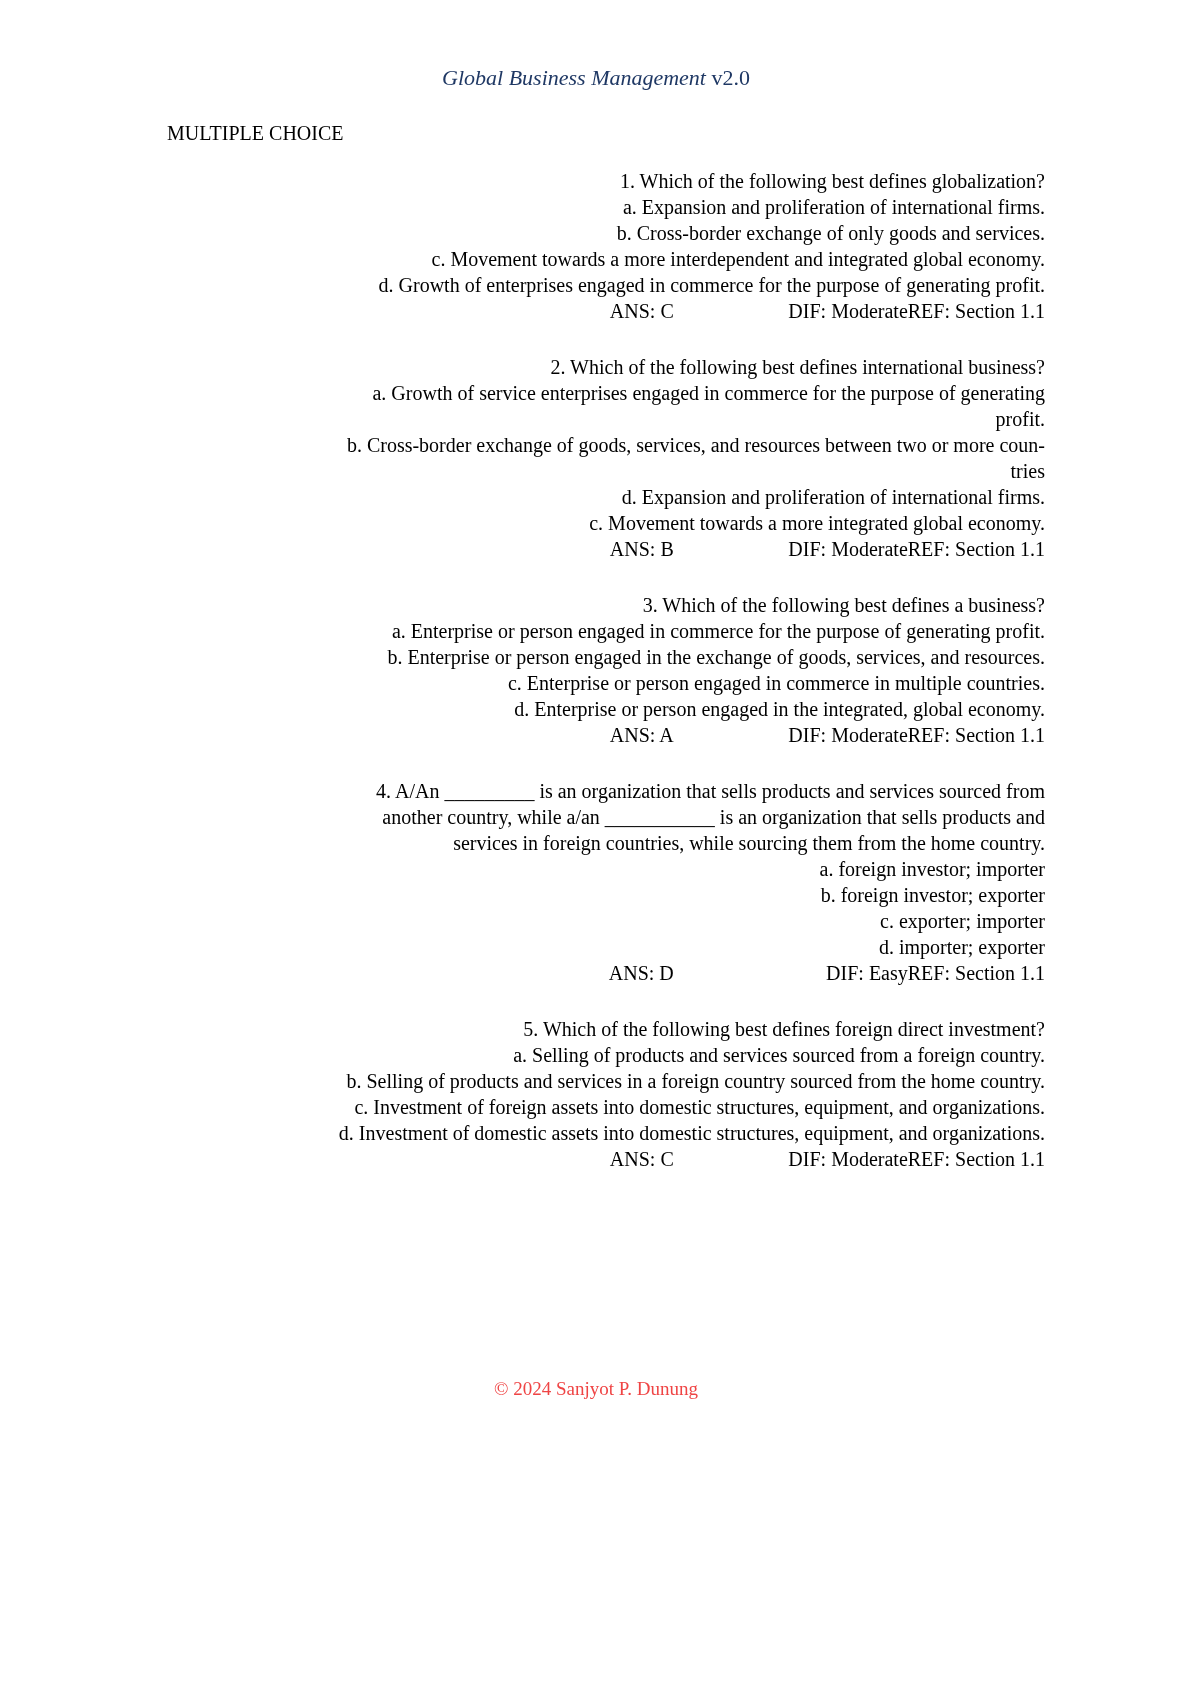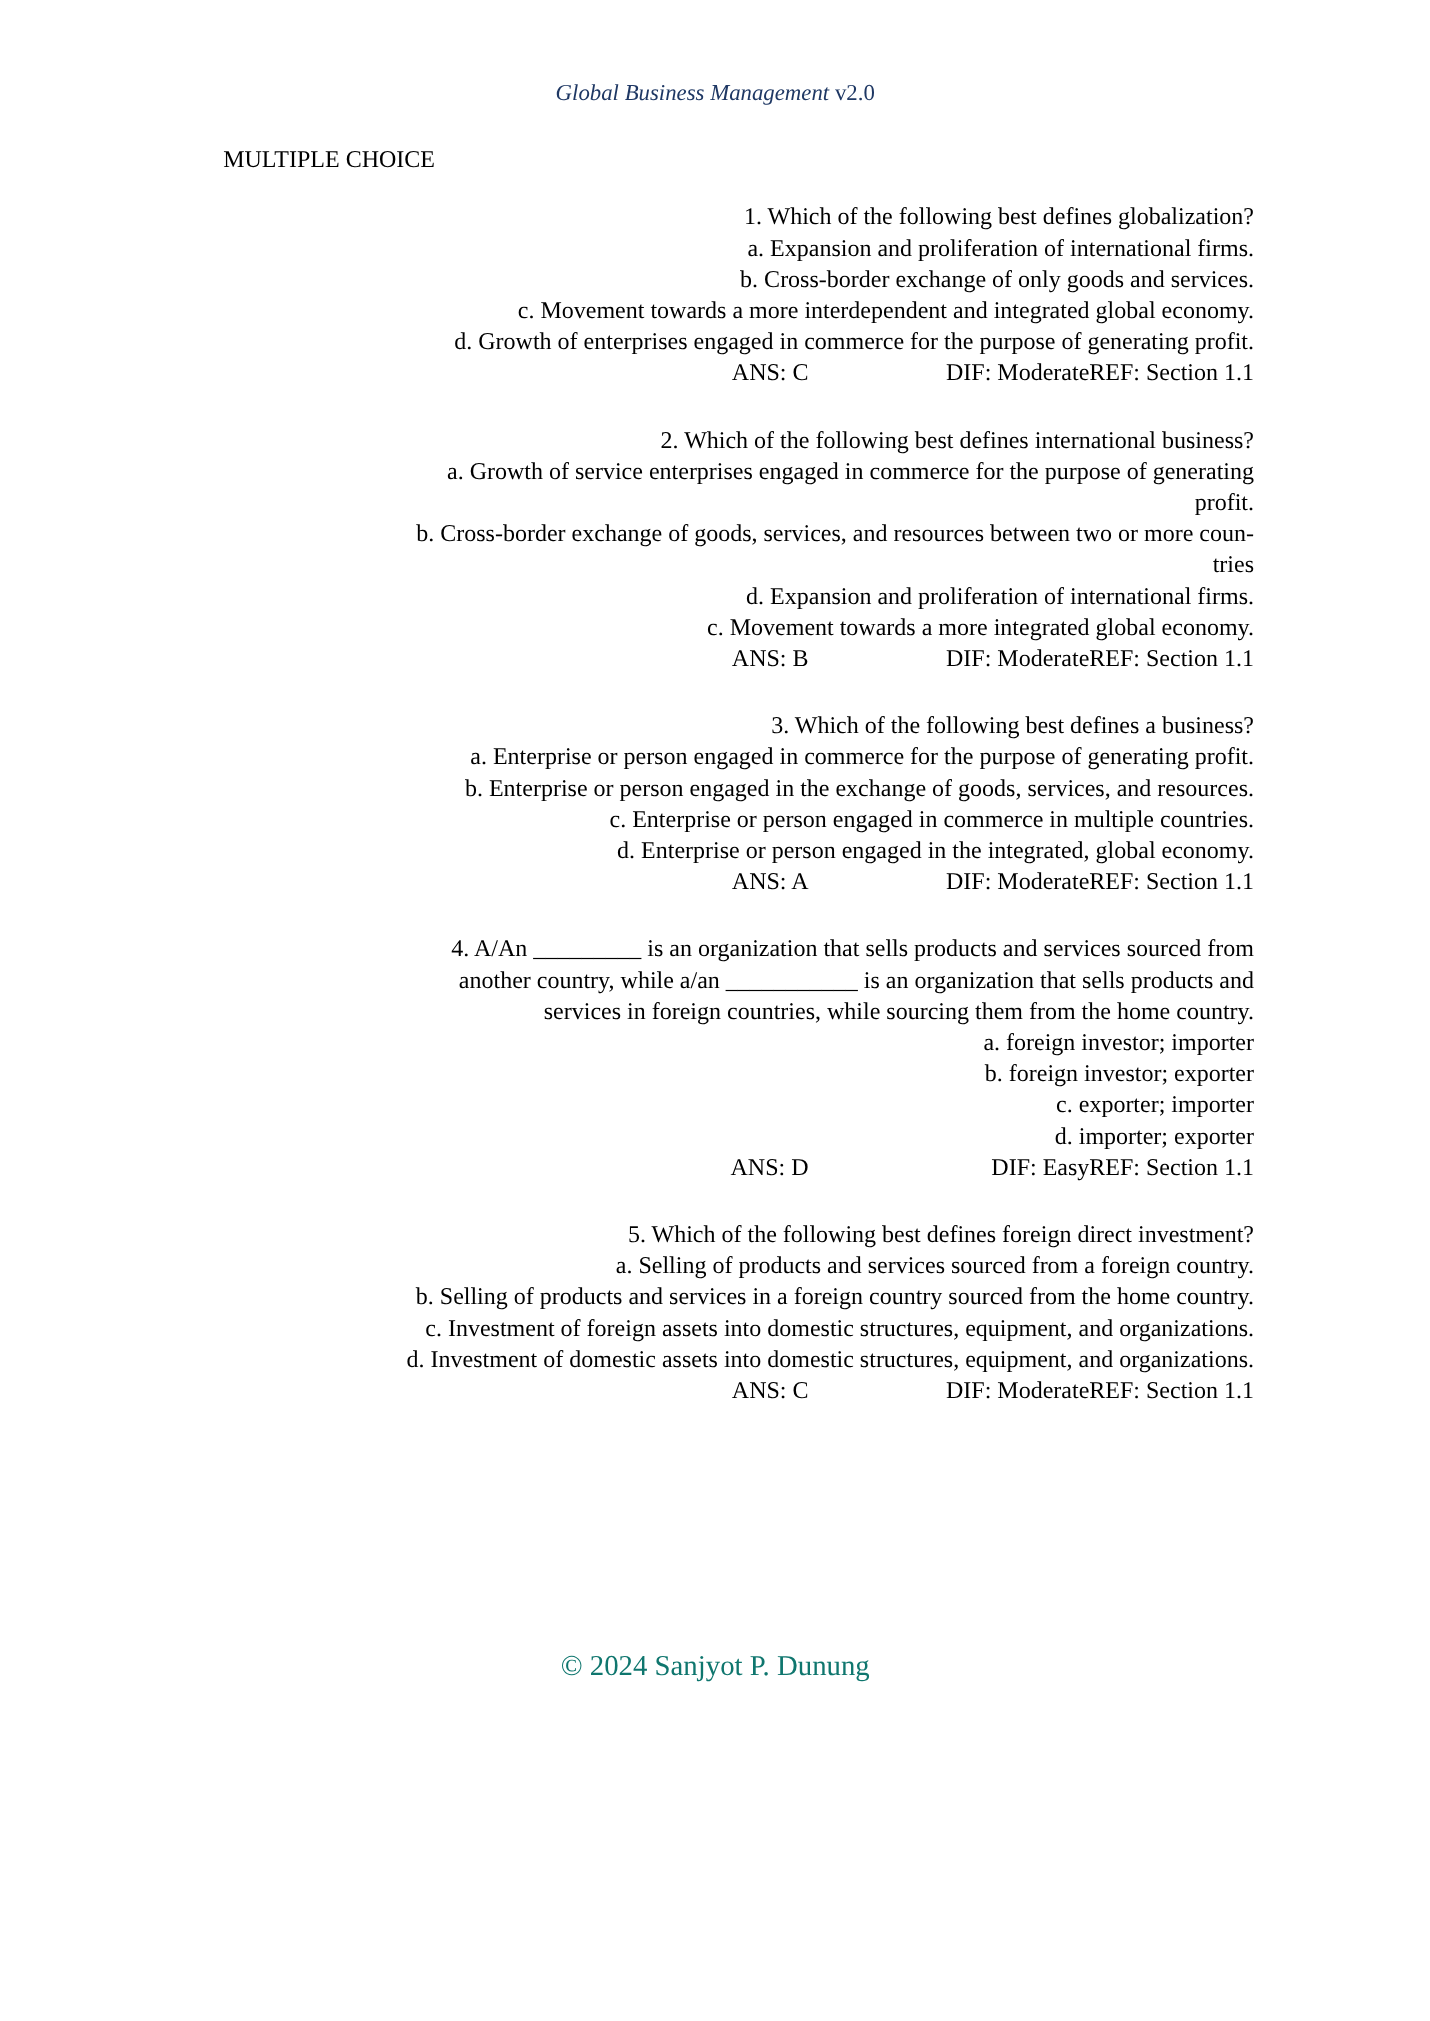--- a/index.html
+++ b/index.html
@@ -11,53 +11,53 @@
     overflow: hidden;
     font-family: "Liberation Serif", serif;
     font-size: 20px;
     line-height: 26px;
     color: #000000;
     box-sizing: border-box;
     padding-top: 64px;
   }
   .doc-header {
     text-align: center;
-    font-size: 19px;
+    font-size: 22px;
     line-height: 28px;
     color: #1f3864;
   }
   .doc-header .title-italic { font-style: italic; }
   .doc-header .title-version { font-style: normal; margin-left: 0.25em; }
   .content {
     margin-left: 167px;
     width: 878px;
   }
   .chapter-heading { margin-top: 51px; }
-  .section-heading { margin-top: 28px; margin-left: 19px; }
+  .section-heading { margin-top: 28px; }
   .question { margin-top: 22px; margin-bottom: 30px; text-align: right; }
   .question:first-of-type { margin-top: 22px; }
   .stem {
     white-space: pre-line;
     padding-left: 22px;
     text-indent: -22px;
   }
   .options { margin-left: 33px; }
   .option { white-space: pre-line; }
   .ans-line { margin-left: 45px; }
   .ans-col { display: inline-block; width: 87px; }
   .dif-col { display: inline-block; width: 234px; }
   .ref-col { display: inline; }
   .doc-footer {
     position: absolute;
     top: 1376px;
     left: 0;
     width: 100%;
     text-align: center;
-    font-size: 24px;
-    color: #0f766e;
+    font-size: 19px;
+    color: #ef4444;
   }
 </style>
 </head>
 <body>
 
 <div class="page">
 
   <div class="doc-header">
     <span class="title-italic">Global Business Management</span><span class="title-version">v2.0</span>
   </div>

